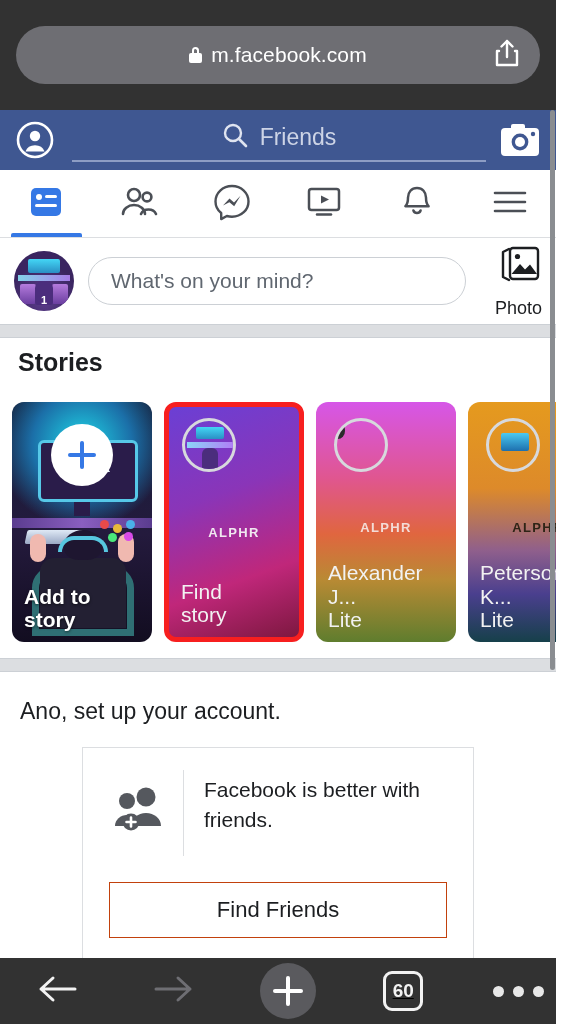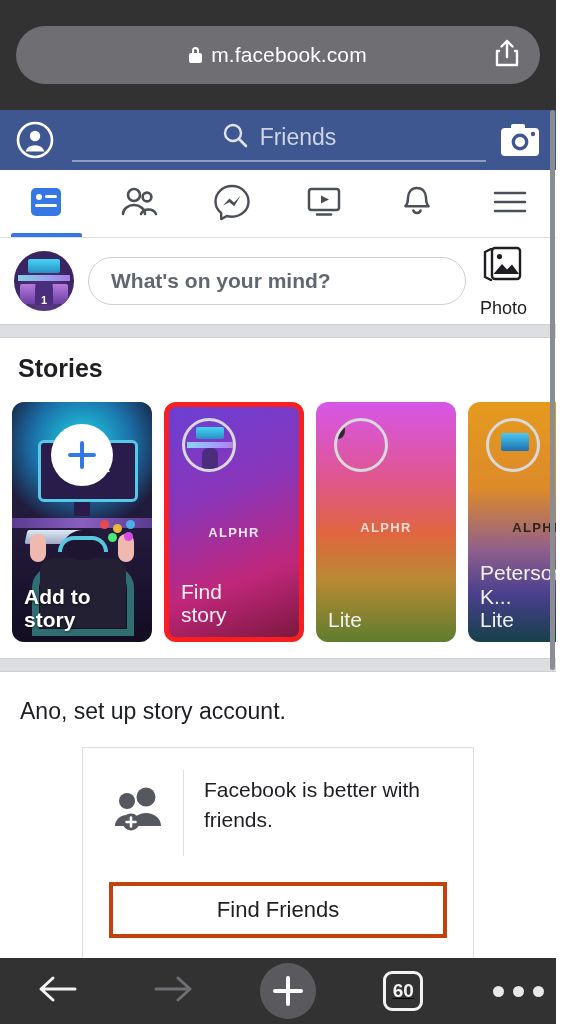--- a/index.html
+++ b/index.html
@@ -82,34 +82,34 @@
   .avatar .chair { position:absolute; left:21px; top:30px; width:18px; height:24px;
     background:#4b2d7d; border-radius:7px 7px 3px 3px; }
   .avatar .badge {
     position:absolute; left:50%; bottom:5px; transform:translateX(-50%);
     color:#fff; font-size:11px; font-weight:bold; line-height:1;
   }
   .composer-input {
     flex:1; height:48px; border:1px solid #ccd0d5; border-radius:24px;
     display:flex; align-items:center; padding:0 22px;
   }
-  .composer-placeholder { color:#606770; font-size:21px;font-weight:bold; }
+  .composer-placeholder { color:#606770; font-size:21px; }
   .photo-btn {
     width:62px; flex:0 0 auto; display:flex; flex-direction:column;
-    align-items:flex-start; gap:10px;
+    align-items:flex-end; gap:10px;
   }
   .photo-label { font-size:18px; color:#1c1e21; }
 
   
   .sep { height:14px; background:#dcdee1; border-top:1px solid #ccd0d5; border-bottom:1px solid #ccd0d5; }
 
   
   .stories-section { background:#fff; padding-top:10px; }
   .stories-head {
-    display:flex; align-items:center; justify-content:space-between;
+    display:flex; justify-content:space-between;
     padding:0 16px 0 18px; height:40px;
   }
   .stories-title { font-size:25px; font-weight:bold; color:#1c1e21; }
   .archive-link { display:flex; align-items:center; gap:8px; }
   .archive-text { font-size:22px; color:#606770; }
 
   .stories-row {
     display:flex; gap:12px; padding:14px 0 16px 12px; overflow:hidden;
   }
   .story-card {
@@ -205,21 +205,21 @@
     margin:0 82px 0 82px; border:1px solid #dcdee1; background:#fff;
     padding:22px 0 22px 0;
   }
   .card-row { display:flex; align-items:flex-start; padding:0 24px; }
   .friends-icon { width:64px; flex:0 0 auto; display:flex; justify-content:center; padding-top:14px; }
   .vrule { width:1px; align-self:stretch; background:#dcdee1; margin:0 20px 0 12px; min-height:86px; }
   .card-texts { flex:1; padding-top:2px; }
   .card-title { font-size:23px; font-weight:bold; color:#1c1e21; line-height:1.25; }
   .card-sub { font-size:21px; color:#1c1e21; line-height:1.45; margin-top:3px; }
   .find-btn {
-    margin:26px 26px 0 26px; height:56px; border:4px solid #c2410c;
+    margin:26px 26px 0 26px; height:56px; border:1px solid #c2410c;
     display:flex; align-items:center; justify-content:center;
   }
   .find-btn-label { font-size:22px; color:#1c1e21; }
 
   
   .vscroll {
     position:absolute; right:1px; top:110px; width:5px; height:560px;
     background:#8a8d91; border-radius:3px; z-index:40;
   }
 
@@ -438,42 +438,42 @@
           <span>story</span>
         </span>
       </div>
 
       <div class="story-card alex g-alex">
         <span class="story-avatar">
           <span class="sa-hood"><span class="f"></span></span>
         </span>
         <span class="alphr">ALPHR</span>
         <span class="caption">
-          <br>
+          <span>Alexander J...</span><br>
           <span>Lite</span>
         </span>
       </div>
 
       <div class="story-card pete g-pete">
         <span class="story-avatar">
           <span class="sa-room"><span class="m"></span></span>
         </span>
         <span class="alphr">ALPHR</span>
         <span class="caption">
           <span>Peterson K...</span><br>
           <span>Lite</span>
         </span>
       </div>
     </div>
   </div>
 
   <div class="sep"></div>
 
   <div class="setup">
-    <div class="setup-title">Ano, set up story account.</div>
+    <div class="setup-title">Ano, set up your account.</div>
 
     <div class="setup-card">
       <div class="card-row">
         <span class="friends-icon">
           <svg width="58" height="48" viewBox="0 0 58 48">
             <circle cx="36" cy="13" r="9.5" fill="#55585e"></circle>
             <path d="M21 42 a15 13 0 0 1 30 0 Z" fill="#55585e"></path>
             <circle cx="17" cy="17" r="8" fill="#55585e"></circle>
             <path d="M5 42 a12 11 0 0 1 24 0 Z" fill="#55585e"></path>
             <circle cx="21" cy="38" r="8.5" fill="#55585e"></circle>

